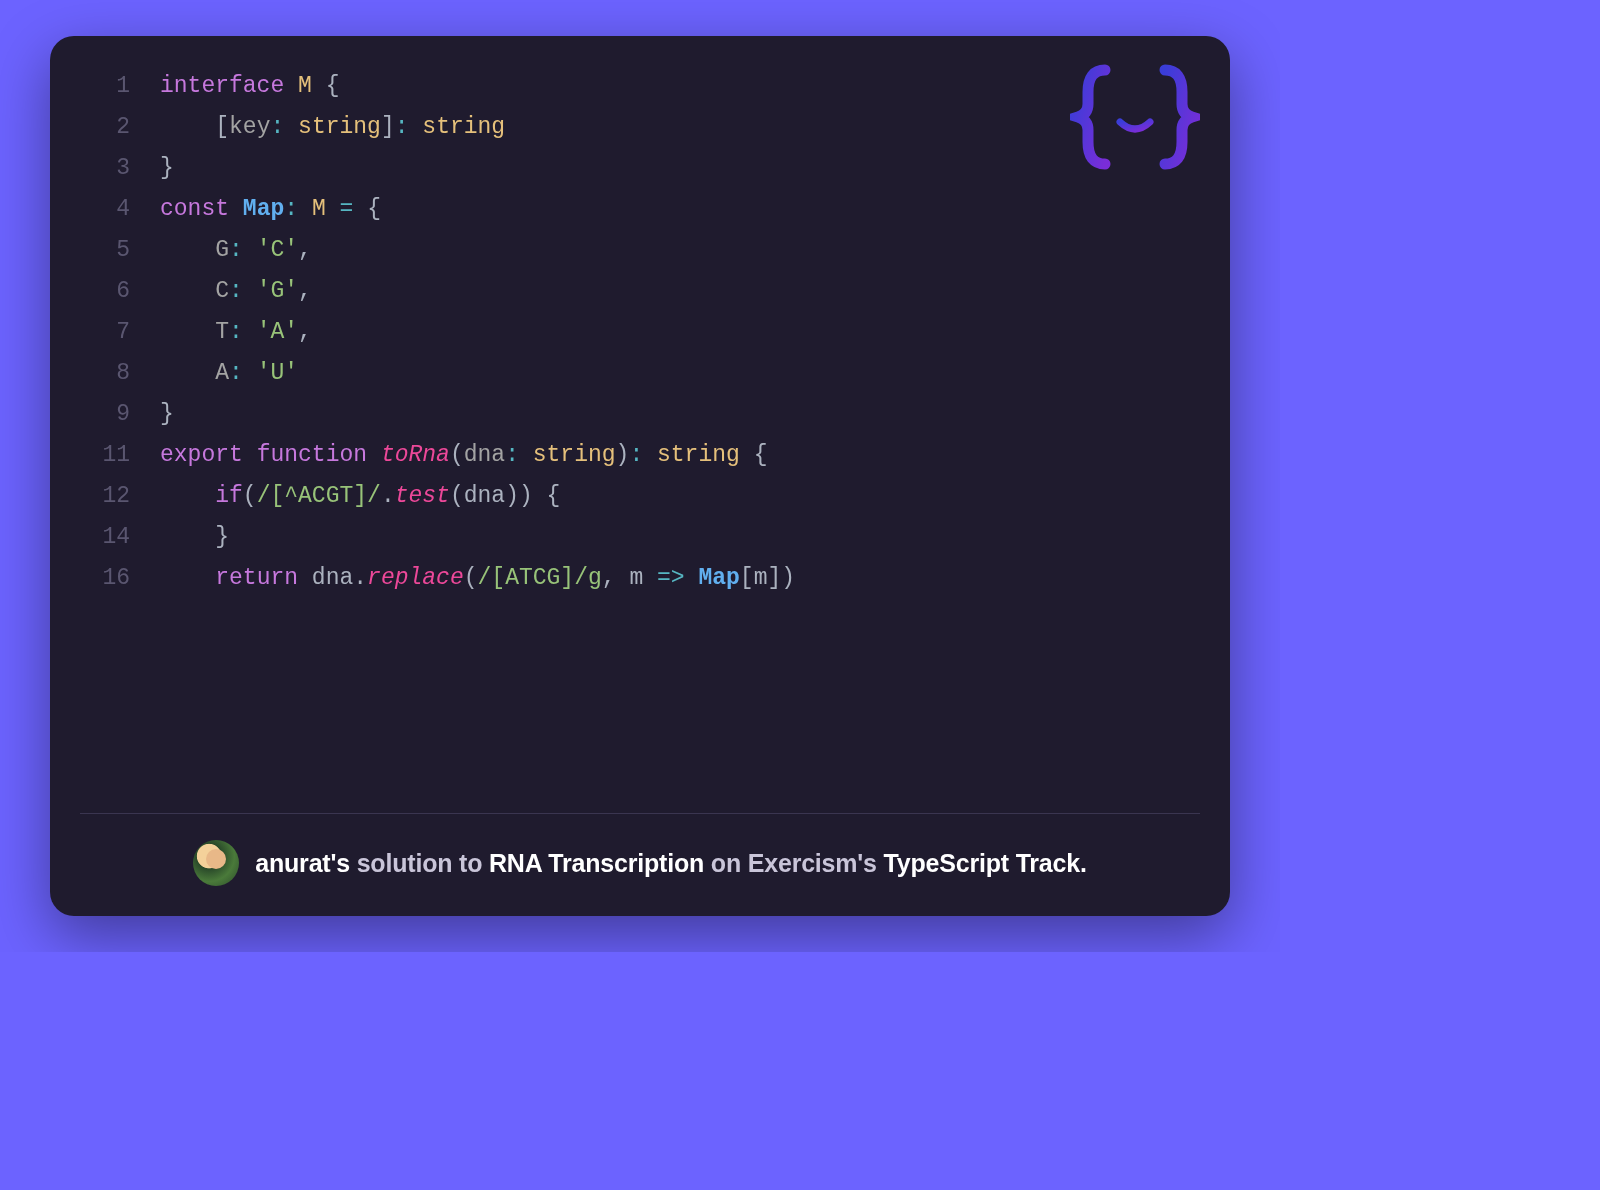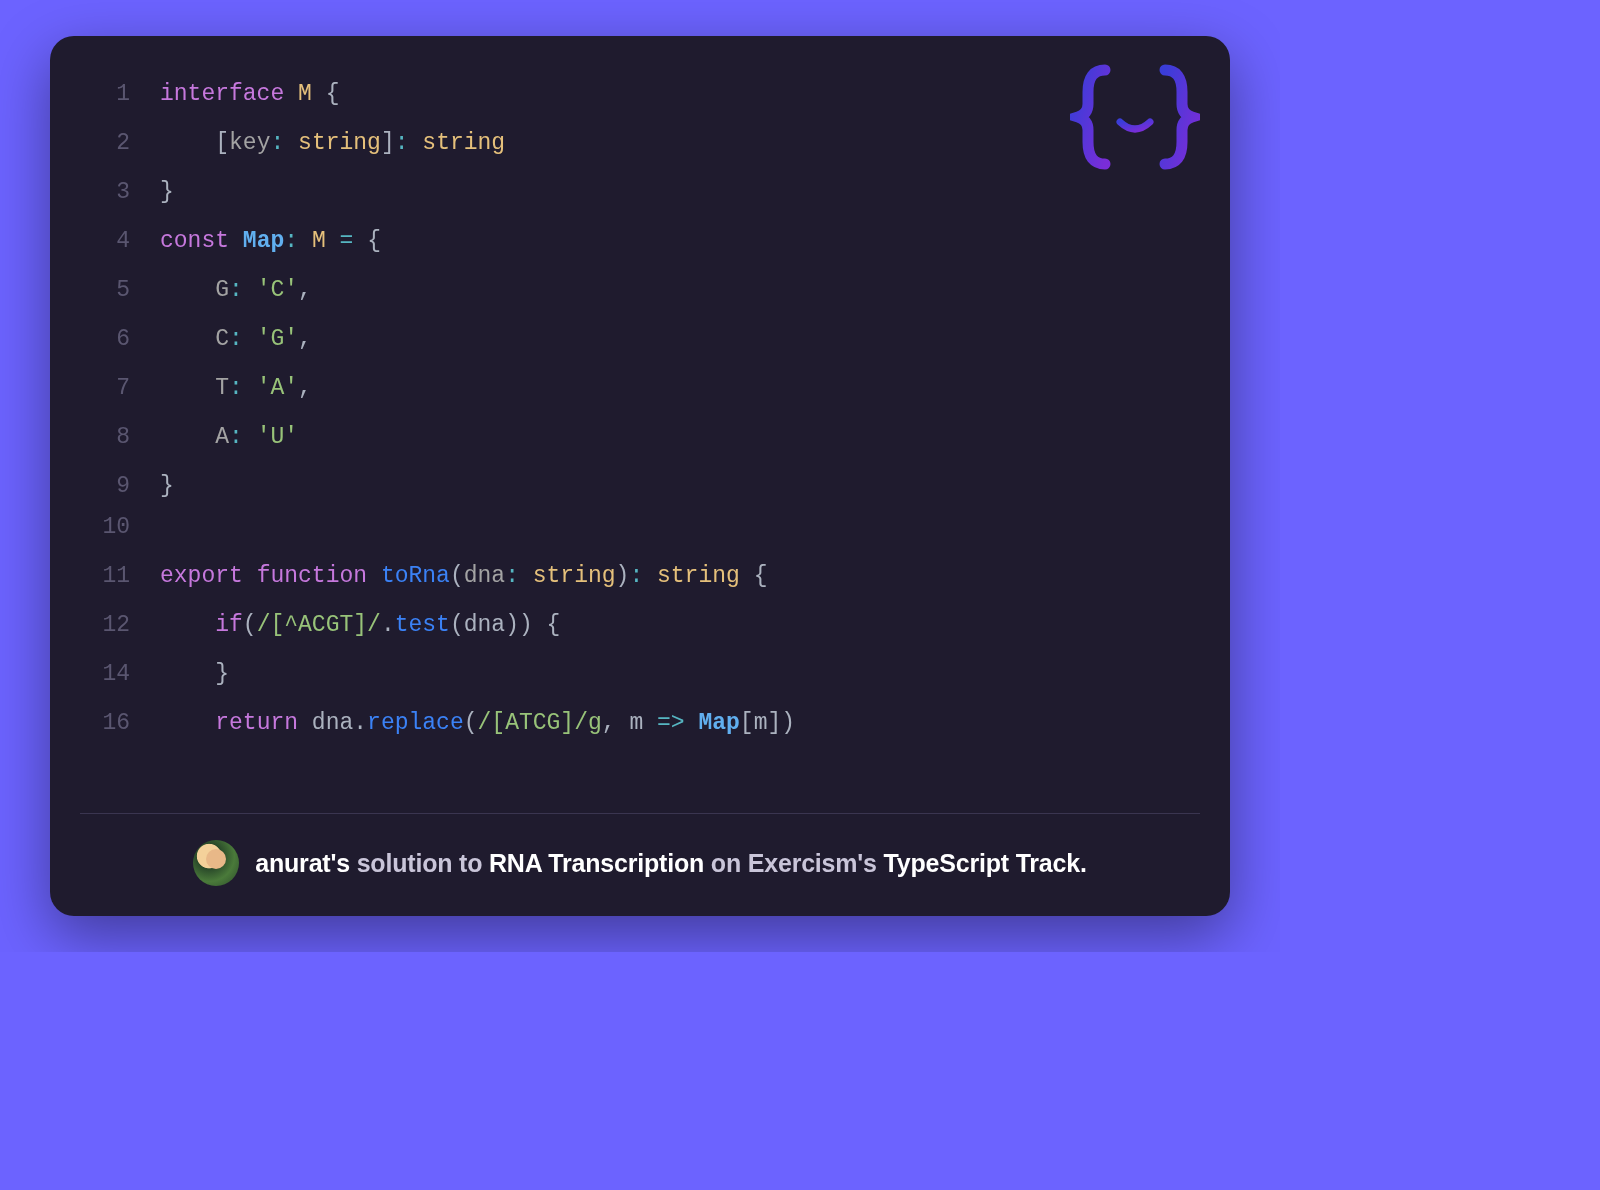--- a/index.html
+++ b/index.html
@@ -48,31 +48,31 @@
     white-space: pre;
   }
   .lnum {
     width: 50px;
     text-align: right;
     color: #5a5670;
     margin-right: 30px;
     flex-shrink: 0;
     user-select: none;
   }
-  .code { flex: 1; margin-top: 8px; }
+  .code { flex: 1; }
   
   .kw { color: #c678dd; }        
   .type { color: #e5c07b; }      
   .ident { color: #61afef; font-weight: bold; }     
   .var { color: #a3a3a3; }       
   .str { color: #98c379; }       
   .punct { color: #abb2bf; }     
   .plain { color: #abb2bf; }
   .op { color: #56b6c2; }        
-  .fn { color: #3b82f6; }
+  .fn { color: #ec4899; font-style: italic; }
   .divider {
     height: 1px;
     background: #3a3550;
     margin: 18px 30px 0 30px;
   }
   .footer {
     display: flex;
     align-items: center;
     justify-content: center;
     padding: 26px 30px 30px 30px;
@@ -132,21 +132,20 @@
   <div class="code-area" id="code-area">
       <div class="line"><span class="lnum">1</span><span class="code"><span class="kw">interface</span><span class="plain"> </span><span class="type">M</span><span class="plain"> </span><span class="punct">{</span></span></div>
       <div class="line"><span class="lnum">2</span><span class="code"><span class="plain">    </span><span class="punct">[</span><span class="var">key</span><span class="op">:</span><span class="plain"> </span><span class="type">string</span><span class="punct">]</span><span class="op">:</span><span class="plain"> </span><span class="type">string</span></span></div>
       <div class="line"><span class="lnum">3</span><span class="code"><span class="punct">}</span></span></div>
       <div class="line"><span class="lnum">4</span><span class="code"><span class="kw">const</span><span class="plain"> </span><span class="ident">Map</span><span class="op">:</span><span class="plain"> </span><span class="type">M</span><span class="plain"> </span><span class="op">=</span><span class="plain"> </span><span class="punct">{</span></span></div>
       <div class="line"><span class="lnum">5</span><span class="code"><span class="plain">    </span><span class="var">G</span><span class="op">:</span><span class="plain"> </span><span class="str">'C'</span><span class="punct">,</span></span></div>
       <div class="line"><span class="lnum">6</span><span class="code"><span class="plain">    </span><span class="var">C</span><span class="op">:</span><span class="plain"> </span><span class="str">'G'</span><span class="punct">,</span></span></div>
       <div class="line"><span class="lnum">7</span><span class="code"><span class="plain">    </span><span class="var">T</span><span class="op">:</span><span class="plain"> </span><span class="str">'A'</span><span class="punct">,</span></span></div>
       <div class="line"><span class="lnum">8</span><span class="code"><span class="plain">    </span><span class="var">A</span><span class="op">:</span><span class="plain"> </span><span class="str">'U'</span></span></div>
       <div class="line"><span class="lnum">9</span><span class="code"><span class="punct">}</span></span></div>
-      <div class="line"><span class="lnum">10</span><span class="code"></span></div>
       <div class="line"><span class="lnum">11</span><span class="code"><span class="kw">export</span><span class="plain"> </span><span class="kw">function</span><span class="plain"> </span><span class="fn">toRna</span><span class="punct">(</span><span class="var">dna</span><span class="op">:</span><span class="plain"> </span><span class="type">string</span><span class="punct">)</span><span class="op">:</span><span class="plain"> </span><span class="type">string</span><span class="plain"> </span><span class="punct">{</span></span></div>
       <div class="line"><span class="lnum">12</span><span class="code"><span class="plain">    </span><span class="kw">if</span><span class="punct">(</span><span class="str">/[^ACGT]/</span><span class="punct">.</span><span class="fn">test</span><span class="punct">(</span><span class="plain">dna</span><span class="punct">))</span><span class="plain"> </span><span class="punct">{</span></span></div>
       <div class="line"><span class="lnum">14</span><span class="code"><span class="plain">    </span><span class="punct">}</span></span></div>
       <div class="line"><span class="lnum">16</span><span class="code"><span class="plain">    </span><span class="kw">return</span><span class="plain"> </span><span class="plain">dna</span><span class="punct">.</span><span class="fn">replace</span><span class="punct">(</span><span class="str">/[ATCG]/g</span><span class="punct">,</span><span class="plain"> m </span><span class="op">=&gt;</span><span class="plain"> </span><span class="ident">Map</span><span class="punct">[</span><span class="plain">m</span><span class="punct">])</span></span></div>
     </div>
 
   <div class="divider"></div>
 
   <div class="footer">
     <div class="avatar"></div>

